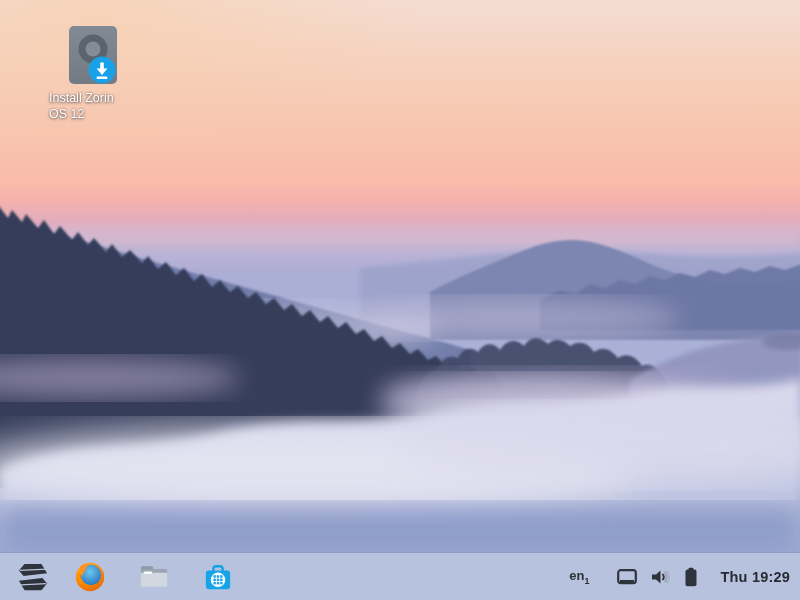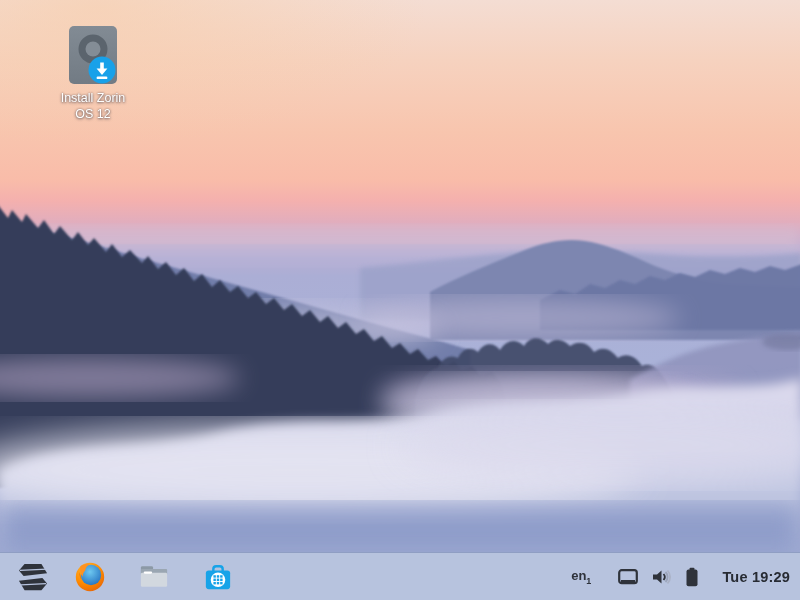--- a/index.html
+++ b/index.html
@@ -1,21 +1,21 @@
 <!DOCTYPE html>
 <html><head>
 <meta charset="utf-8">
 <style>
   html,body{margin:0;padding:0;width:800px;height:600px;overflow:hidden;
     font-family:"Liberation Sans", sans-serif;}
   .desktop{position:relative;width:800px;height:600px;background:#aab4d8;}
   .wallpaper{position:absolute;inset:0;display:block;}
 
   
-  .desktop-icon{position:absolute;left:49px;top:26px;width:88px;text-align:center;cursor:default;}
+  .desktop-icon{position:absolute;left:49px;top:26px;width:88px;cursor:default;}
   .drive-wrap{position:relative;width:48px;height:60px;margin:0 auto;}
   .badge{position:absolute;left:19px;top:30px;width:28px;height:28px;}
   .icon-label{margin-top:4px;font-size:12.5px;line-height:16px;color:#ffffff;
     text-shadow:0 1px 3px rgba(30,34,52,.6), 0 0 2px rgba(30,34,52,.5);}
 
   
   .taskbar{position:absolute;left:0;right:0;bottom:0;height:48px;background:#b7c3de;
     border-top:1px solid rgba(96,114,162,.45);display:flex;align-items:center;
     padding:0 10px 0 8px;box-sizing:border-box;}
   .launcher{width:64px;height:44px;display:flex;align-items:center;justify-content:center;
@@ -211,16 +211,16 @@
         </svg>
       </span>
 
       <span class="tray-icon">
         <svg width="14" height="20" viewBox="0 0 14 20">
           <rect x="4.5" y="0.8" width="5" height="2.5" rx="1" fill="#2f333b"></rect>
           <rect x="1.5" y="2.6" width="11" height="16.6" rx="2" fill="#2f333b"></rect>
         </svg>
       </span>
 
-      <span class="clock">Tue 19:29</span>
+      <span class="clock">Thu 19:29</span>
     </div>
   </div>
 </div>
 
 </body></html>

